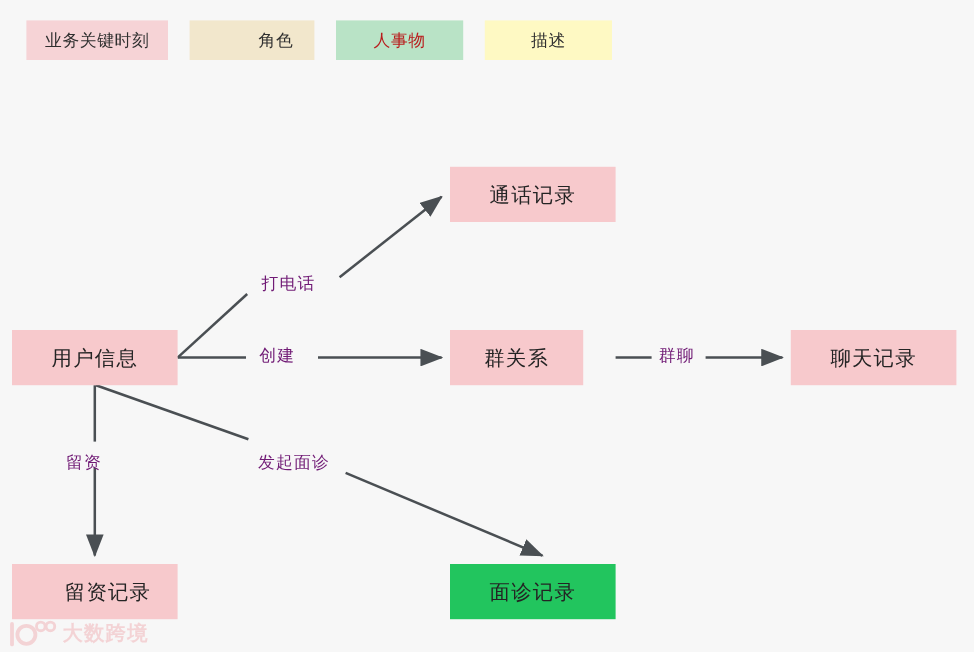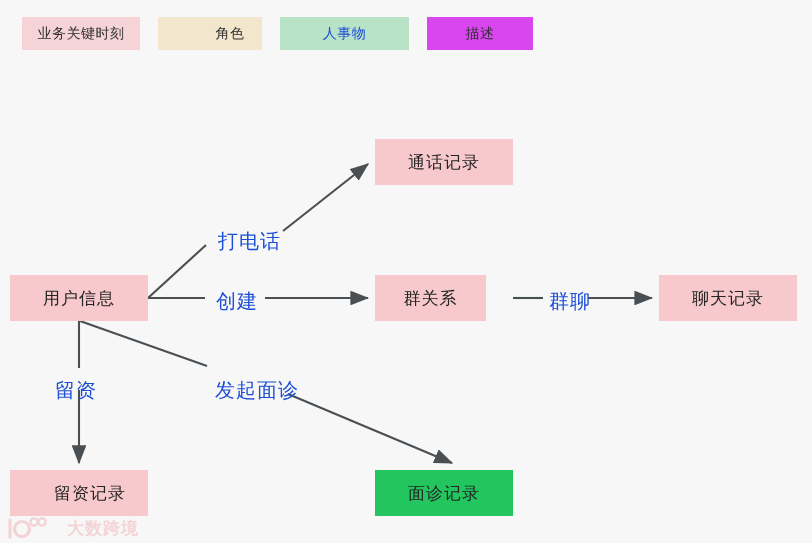--- a/index.html
+++ b/index.html
@@ -47,42 +47,42 @@
     align-items: center;
     justify-content: center;
     box-sizing: border-box;
     font-size: 17px;
     color: #242424;
     letter-spacing: 1px;
   }
   
   .edge-label {
     position: absolute;
-    font-size: 20px;
-    color: #1d4ed8;
+    font-size: 14px;
+    color: #701a75;
     letter-spacing: 1px;
     white-space: nowrap;
     background: transparent;
   }
   
   #edges {
     position: absolute;
     left: 0; top: 0;
     width: 812px;
     height: 543px;
     pointer-events: none;
   }
   
   .watermark {
     position: absolute;
     left: 6px;
     bottom: 3px;
     display: flex;
-    align-items: flex-end;
-    gap: 19px;
+    align-items: flex-start;
+    gap: 4px;
     opacity: 0.45;
     pointer-events: none;
   }
   .wm-logo {
     position: relative;
     width: 42px;
     height: 24px;
     flex: none;
   }
   .wm-text {
@@ -100,25 +100,25 @@
 
   <div class="legend">
     <div class="legend-chip" style="background: rgb(246, 211, 214); width: 118px; color: rgb(47, 47, 47);">
       <span>业务关键时刻</span>
     </div>
     <div class="legend-gap"></div>
     <div class="legend-chip" style="background: rgb(242, 231, 204); width: 104px; color: rgb(47, 47, 47); padding-left: 40px;">
       <span>角色</span>
     </div>
     <div class="legend-gap"></div>
-    <div class="legend-chip" style="background: rgb(185, 227, 198); width: 129px; color: #1d4ed8;">
+    <div class="legend-chip" style="background: rgb(185, 227, 198); width: 106px; color: #b91c1c;">
       <span>人事物</span>
     </div>
     <div class="legend-gap"></div>
-    <div class="legend-chip" style="background: #d946ef; width: 106px; color: rgb(47, 47, 47);">
+    <div class="legend-chip" style="background: #fef9c3; width: 106px; color: rgb(47, 47, 47);">
       <span>描述</span>
     </div>
   </div>
 
   <svg id="edges" viewBox="0 0 812 543" width="812" height="543">
     <defs>
       <marker id="arrowhead" markerWidth="9" markerHeight="7" refX="8.4" refY="3.5" orient="auto" markerUnits="strokeWidth">
         <polygon points="0 0, 9 3.5, 0 7" fill="#4a4f53"></polygon>
       </marker>
     </defs>

